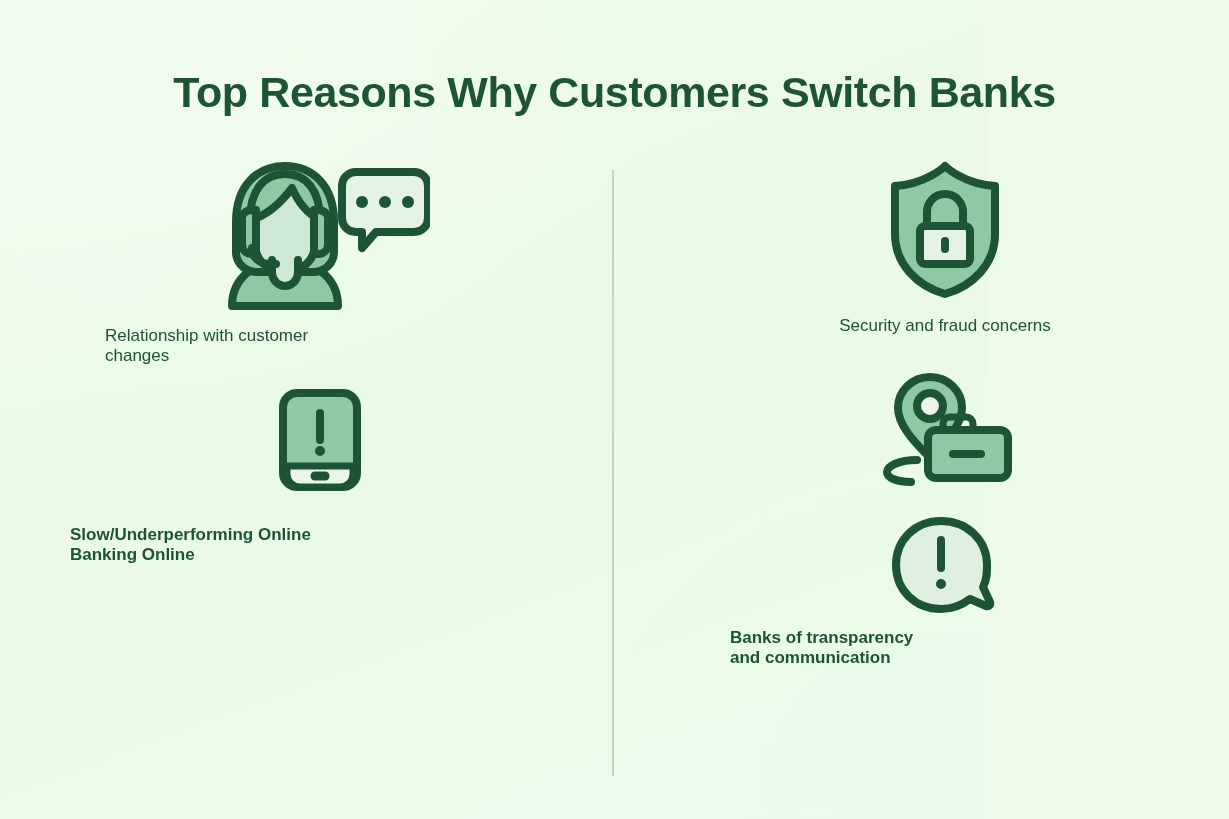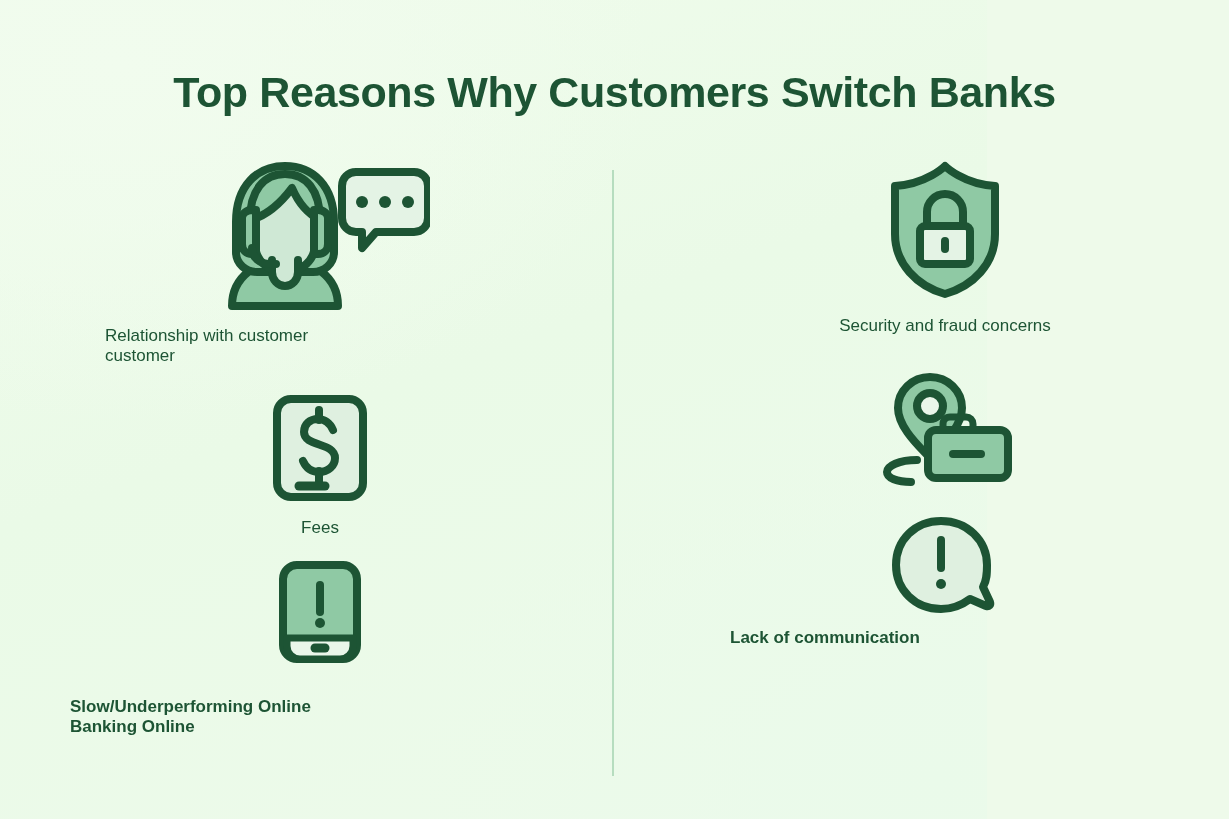--- a/index.html
+++ b/index.html
@@ -122,40 +122,24 @@
           <g fill="#1d5434">
             <circle cx="152" cy="42" r="6"></circle>
             <circle cx="175" cy="42" r="6"></circle>
             <circle cx="198" cy="42" r="6"></circle>
           </g>
         </svg>
       </div>
       <div class="label regular">
         <span>Relationship with customer</span>
         <br>
-        <span>customer</span>
-      </div>
-    </div>
-
-    <div class="item L2">
-      <div class="icon-wrap">
-        <svg width="100" height="108" viewBox="0 0 100 108" aria-hidden="true">
-          <rect x="7" y="5" width="86" height="98" rx="14" fill="#dff0e0" stroke="#1d5434" stroke-width="8"></rect>
-          <g fill="none" stroke="#1d5434" stroke-width="8" stroke-linecap="round" stroke-linejoin="round">
-            <path d="M63 36 C60 29 54 25 48 25 C40 25 34 30 34 38 C34 53 65 48 65 64 C65 72 58 78 49 78 C42 78 36 74 33 67"></path>
-            <line x1="49" y1="16" x2="49" y2="26"></line>
-            <line x1="49" y1="77" x2="49" y2="88"></line>
-            <line x1="29" y1="92" x2="55" y2="92" stroke-width="9"></line>
-          </g>
-        </svg>
-      </div>
-      <div class="label regular">
-        <span>Fees</span>
-      </div>
-    </div>
+        <span>changes</span>
+      </div>
+    </div>
+
 
     <div class="item L3">
       <div class="icon-wrap">
         <svg width="86" height="104" viewBox="0 0 86 104" aria-hidden="true">
           <rect x="6" y="5" width="74" height="94" rx="14" fill="#8fc9a4" stroke="#1d5434" stroke-width="8"></rect>
           <path d="M10 78 L76 78 L76 86 C76 93 70 99 63 99 L23 99 C16 99 10 93 10 86 Z" fill="#eaf6ea" stroke="#1d5434" stroke-width="7" stroke-linejoin="round"></path>
           <g stroke="#1d5434" stroke-width="8" stroke-linecap="round">
             <line x1="43" y1="25" x2="43" y2="52"></line>
             <line x1="38" y1="88" x2="48" y2="88" stroke-width="9"></line>
           </g>
@@ -202,20 +186,21 @@
 
     <div class="item R3">
       <div class="icon-wrap">
         <svg width="110" height="102" viewBox="0 0 110 102" aria-hidden="true">
           <path d="M51 5 C25 5 6 24 6 49 C6 74 25 93 51 93 C62 93 72 89 80 83 L96 90 C99 91 101 89 100 86 L93 71 C97 64 97 57 97 49 C97 24 77 5 51 5 Z" fill="#dff0e0" stroke="#1d5434" stroke-width="8" stroke-linejoin="round"></path>
           <line x1="51" y1="24" x2="51" y2="52" stroke="#1d5434" stroke-width="8" stroke-linecap="round"></line>
           <circle cx="51" cy="68" r="5" fill="#1d5434"></circle>
         </svg>
       </div>
       <div class="label bold">
-        <span>Lack of communication</span>
+        <span>Banks of transparency</span>
         <br>
+        <span>and communication</span>
       </div>
     </div>
 
   </div>
 
 </div>
 
 </body></html>

